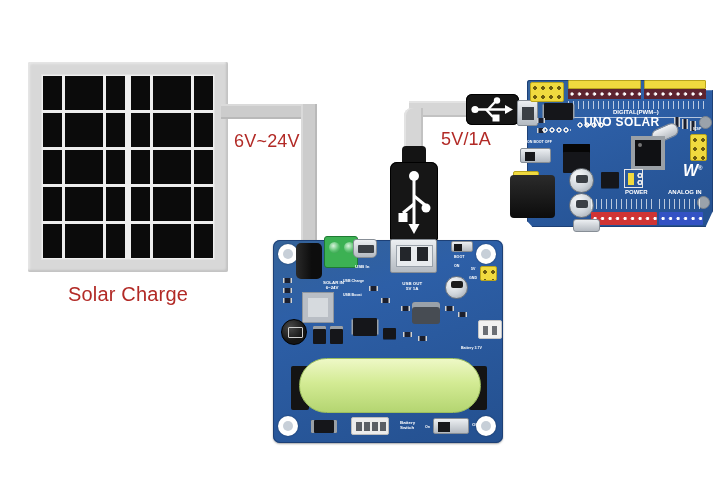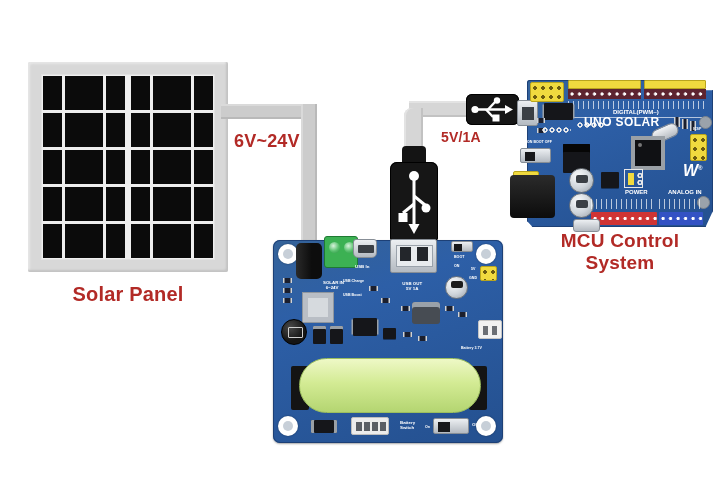--- a/index.html
+++ b/index.html
@@ -1,19 +1,19 @@
 <!DOCTYPE html>
 <html style="--red: #b22a26; --gray: #8a8a8a; --pcb: #2d5fa7; --pcbd: #24508f; --batt: #d3eb94; --wire: #cccccc; --yel: #f0da3f; --hred: #cf3434; --hblue: #3352c4; --grn: #3cb153;"><head>
 <meta charset="utf-8">
 <style>
   html,body{margin:0;padding:0;background:#fff;}
   #canvas{position:relative;width:720px;height:486px;background:#fff;overflow:hidden;
           font-family:"Liberation Sans",sans-serif;}
   .abs{position:absolute;}
-  .red-label{color:var(--red);font-weight:bold;font-size:19px;letter-spacing:.2px;}
+  .red-label{color:var(--red);font-weight:normal;font-size:19px;letter-spacing:.2px;}
   .silk{color:#fff;font-weight:bold;font-size:6px;line-height:1.15;white-space:nowrap;}
   .t5{font-size:5px;transform:scale(.88);transform-origin:0 0;}
   .t4{font-size:5px;transform:scale(.72);transform-origin:0 0;}
   .ctr{text-align:center;}
 
   
   #page-title{left:5px;top:5px;font-size:13.5px;color:var(--gray);}
 
   
   #solar-frame{left:28px;top:62px;width:200px;height:210px;background:#d8d8d8;
@@ -92,21 +92,21 @@
           <div class="solar-cell"></div>
           <div class="solar-cell"></div>
           <div class="solar-cell"></div>
           <div class="solar-cell"></div>
           <div class="solar-cell"></div>
           <div class="solar-cell"></div>
           <div class="solar-cell"></div>
         </div>
     </div>
   </div>
-  <div class="abs red-label ctr" style="left:28px;top:283px;width:200px;font-size:20px;">Solar Panel</div>
+  <div class="abs red-label ctr" style="left:28px;top:283px;width:200px;font-size:20px;">Solar Charge</div>
 
   <div class="abs wire" style="left:221px;top:104px;width:96px;height:15px;"></div>
   <div class="abs wirev" style="left:301px;top:104px;width:16px;height:140px;"></div>
   <div class="abs red-label" style="left:234px;top:131px;font-size:18px;">6V~24V</div>
 
   <div class="abs cable" style="left:409px;top:101px;width:64px;height:16px;"></div>
   <div class="abs cablev" style="left:404px;top:108px;width:19px;height:62px;border-top-left-radius:8px;"></div>
 
   <div class="abs" style="left:402px;top:146px;width:24px;height:22px;background:#141414;border-radius:4px 4px 0 0;"></div>
   <div class="abs" style="left:390px;top:162px;width:48px;height:78px;background:#161616;border-radius:7px 7px 2px 2px;box-shadow:inset 0 0 0 1px #000;">
@@ -130,21 +130,21 @@
         <path d="M22 15.5 L29 8"></path>
         <path d="M20 15.5 L27 23"></path>
       </g>
       <circle cx="9" cy="15.5" r="3.6" fill="#fff"></circle>
       <circle cx="31" cy="6.5" r="3.2" fill="#fff"></circle>
       <rect x="26.5" y="20.5" width="7" height="7" fill="#fff"></rect>
       <path d="M47 15.5 L39 11 L39 20 Z" fill="#fff"></path>
     </svg>
   </div>
   <div class="abs silver" style="left:517px;top:101px;width:14px;height:17px;"></div>
-  <div class="abs red-label" style="left:441px;top:129px;font-size:14px;">5V/1A</div>
+  <div class="abs red-label" style="left:441px;top:129px;font-size:18px;">5V/1A</div>
 
   <div class="abs pcb" style="left:273px;top:240px;width:230px;height:203px;">
 
     <div class="abs hole" style="left:5px;top:4px;width:20px;height:20px;">
         <i></i>
       </div>
     <div class="abs hole" style="left:203px;top:4px;width:20px;height:20px;">
         <i></i>
       </div>
     <div class="abs hole" style="left:5px;top:176px;width:20px;height:20px;">
@@ -307,15 +307,14 @@
     <div class="abs dash-x" style="left:64px;top:119px;width:64px;height:10px;opacity:.8;"></div>
     <div class="abs dash-x" style="left:132px;top:119px;width:44px;height:10px;opacity:.8;"></div>
     <div class="abs dots-x" style="left:64px;top:132px;width:66px;height:13px;background-color:var(--hred);border-radius:1px;"></div>
     <div class="abs dots-x" style="left:132px;top:132px;width:44px;height:13px;background-color:var(--hblue);border-radius:1px;"></div>
     <div class="abs silver" style="left:46px;top:139px;width:27px;height:13px;border-radius:3px;"></div>
 
     <div class="abs" style="left:156px;top:82px;color:#fff;font-weight:bold;font-style:italic;font-size:16px;">
       <span>W</span><span style="font-size:6px;vertical-align:super;">®</span>
     </div>
   </div>
-  <div class="abs red-label ctr" style="left:524px;top:230px;width:192px;font-size:19px;">MCU Control System</div>
 
 </div>
 
 </body></html>

